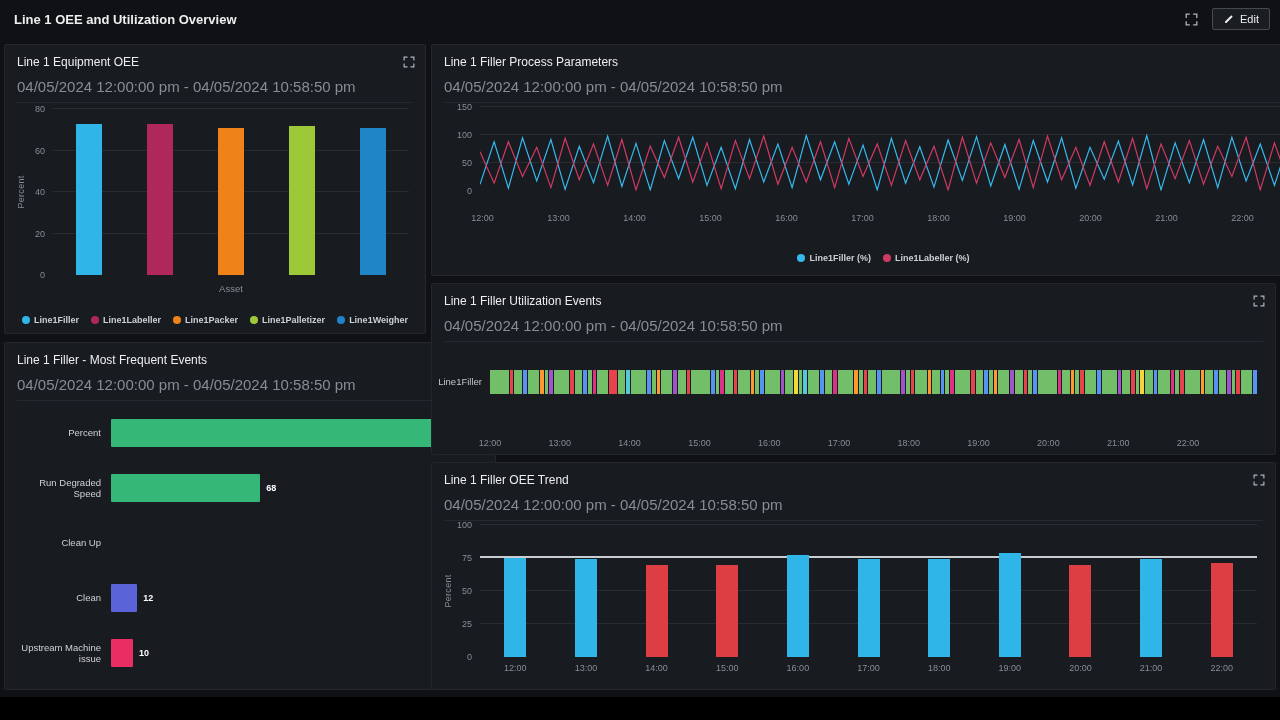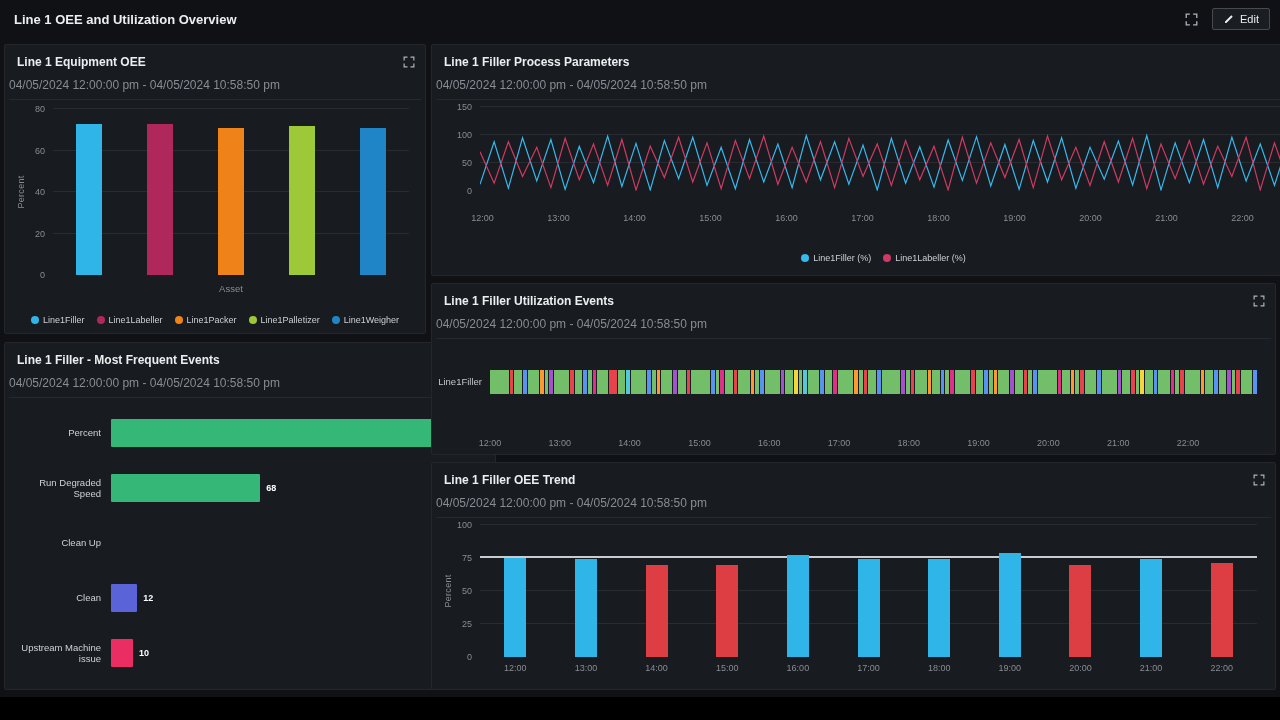--- a/index.html
+++ b/index.html
@@ -14,22 +14,22 @@
   .edit-btn{display:flex;align-items:center;gap:6px;background:#1a1d21;border:1px solid #46494e;border-radius:2px;color:#eceef0;font-size:11px;font-weight:500;padding:4px 10px;cursor:pointer;font-family:inherit}
 
   
   .panel{position:absolute;background:#181b20;border:1px solid #23262b;border-radius:2px}
   #panel-oee{left:4px;top:44px;width:422px;height:290px}
   #panel-freq{left:4px;top:342px;width:492px;height:348px}
   #panel-params{left:431px;top:44px;width:905px;height:232px}
   #panel-events{left:431px;top:283px;width:845px;height:172px}
   #panel-trend{left:431px;top:462px;width:845px;height:228px}
   .panel-header{display:flex;justify-content:space-between;align-items:center;height:30px;padding:4px 8px 0 12px}
-  .panel-title{font-size:12px;font-weight:700;color:#eceef0}
-  .time-range{margin:0 4px;padding:3px 0 7px;font-size:12px;color:#878d94;border-bottom:1px solid #26292f}
+  .panel-title{font-size:12px;font-weight:400;color:#eceef0}
+  .time-range{margin:0 12px;padding:3px 0 7px;font-size:15px;color:#878d94;border-bottom:1px solid #26292f}
   .chart{position:absolute;left:0;right:0;bottom:0;top:56px}
 
   
   .plot{position:absolute}
   #plot-oee{left:48px;right:16px;top:8px;bottom:58px}
   #plot-params{left:48px;right:18px;top:6px;bottom:84px}
   #plot-trend{left:48px;right:18px;top:6px;bottom:32px}
   #plot-events-wrap{position:absolute;left:58px;right:18px;top:18px;bottom:0}
   #plot-freq{position:absolute;left:8px;right:0;top:6px;bottom:0}
 
@@ -50,21 +50,21 @@
   .threshold{position:absolute;left:0;right:0;height:2px;background:#c9ccd0;z-index:1}
 
   
   .linesvg{position:absolute;inset:0;width:100%;height:100%}
 
   
   .legend{position:absolute;left:0;right:0;bottom:8px;display:flex;justify-content:center;gap:12px}
   #legend-params{bottom:12px}
   .legend-item{display:flex;align-items:center;gap:4px;cursor:pointer}
   .legend-dot{width:8px;height:8px;border-radius:50%}
-  .legend-label{font-size:9px;font-weight:400;color:#ccd0d4}
+  .legend-label{font-size:9px;font-weight:700;color:#ccd0d4}
 
   
   .strip{position:absolute;left:0;right:0;top:12px;height:24px;display:flex;gap:1px;overflow:hidden}
   .seg{min-width:1px}
   .row-label{position:absolute;right:calc(100% + 8px);top:18px;font-size:9.5px;color:#c2c6cb;white-space:nowrap}
 
   
   .hrow{display:flex;align-items:center;height:55px;padding-right:24px}
   .hlabel{width:98px;text-align:right;padding-right:10px;font-size:9.5px;color:#cfd2d6}
   .harea{flex:1;display:flex;align-items:center}

